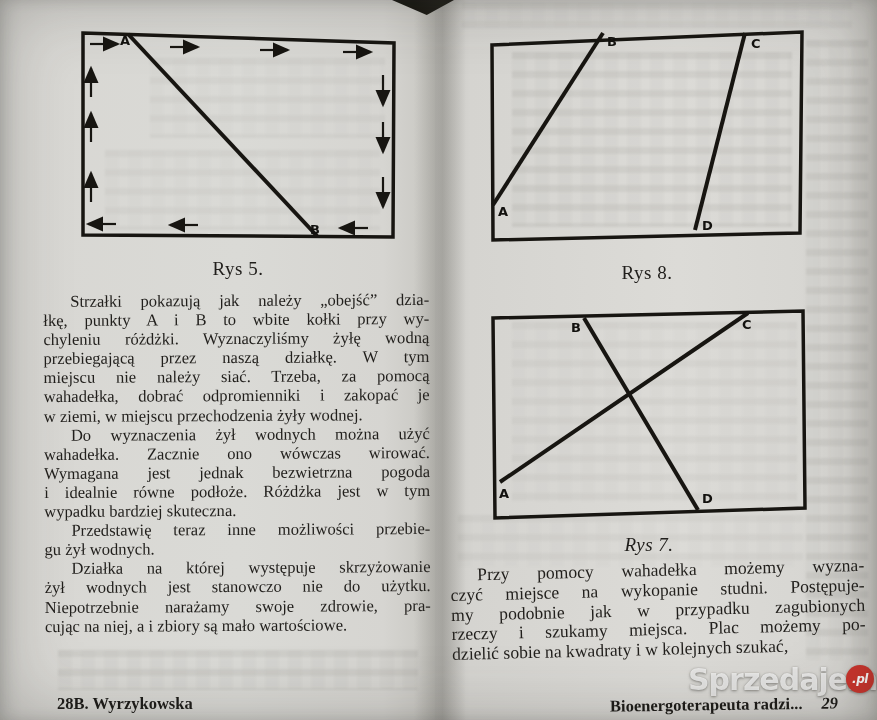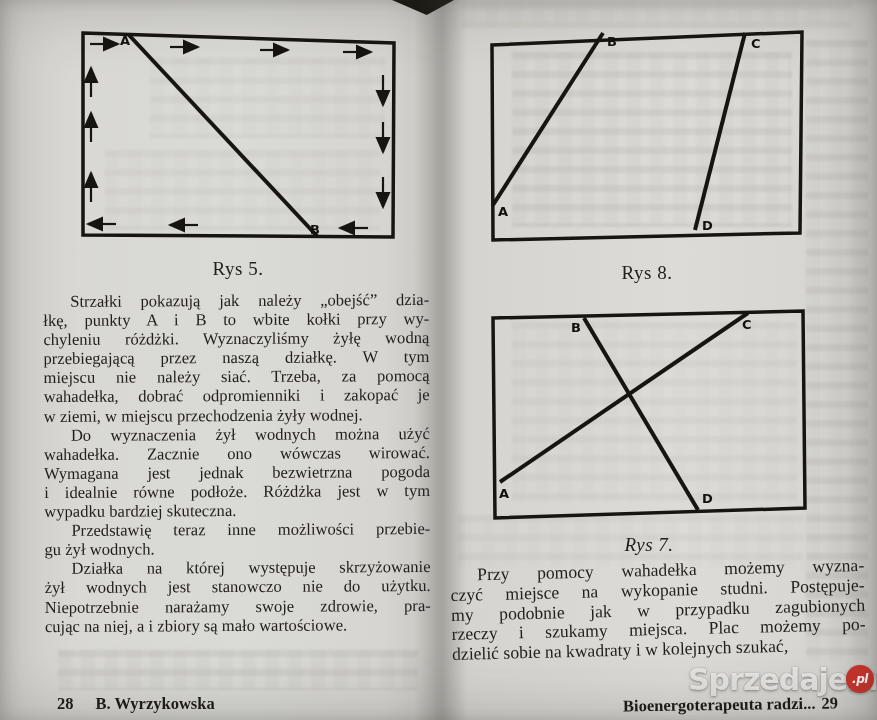--- a/index.html
+++ b/index.html
@@ -39,23 +39,23 @@
   .textblock{position:absolute;color:#211f1c;}
   .left-text{left:44px;top:291px;width:386px;font-size:16.6px;line-height:19.1px;transform:rotate(-0.3deg);}
   .right-text{left:450px;top:566px;width:414px;font-size:17.6px;line-height:19.8px;
     transform:rotate(-1.4deg);transform-origin:left top;}
   .tline{text-align:justify;text-align-last:justify;white-space:normal;}
   .tline.last{text-align-last:left;}
   .tline.indent{text-indent:27px;}
 
   .footer{position:absolute;font-weight:bold;font-size:16.5px;color:#1c1b18;}
   .footer-left{left:57px;top:694px;}
-  .footer-left .pgnum{margin-right:22px;}
+  .footer-left .pgnum{}
   .footer-right{left:470px;top:696px;width:368px;text-align:right;transform:rotate(-0.8deg);}
-  .footer-right .pgnum{margin-left:6px;}
+  .footer-right .pgnum{margin-left:19px;font-style:italic;}
 
   
   .watermark{position:absolute;left:688px;top:662px;pointer-events:none;}
   .wm-word{font-family:"DejaVu Sans",sans-serif;font-weight:bold;font-size:30px;letter-spacing:-1px;
     color:rgba(255,255,255,0.80);text-shadow:0 1px 3px rgba(70,68,62,0.55),0 0 1px rgba(120,118,112,0.6);}
   .wm-circle{position:absolute;left:158px;top:3px;width:28px;height:28px;border-radius:50%;
     background:#cd342c;box-shadow:0 1px 3px rgba(70,68,62,0.5);
     display:flex;align-items:center;justify-content:center;}
   .wm-circle span{font-family:"DejaVu Sans",sans-serif;font-weight:bold;font-style:italic;
     font-size:12px;color:#fff;letter-spacing:-0.5px;}

